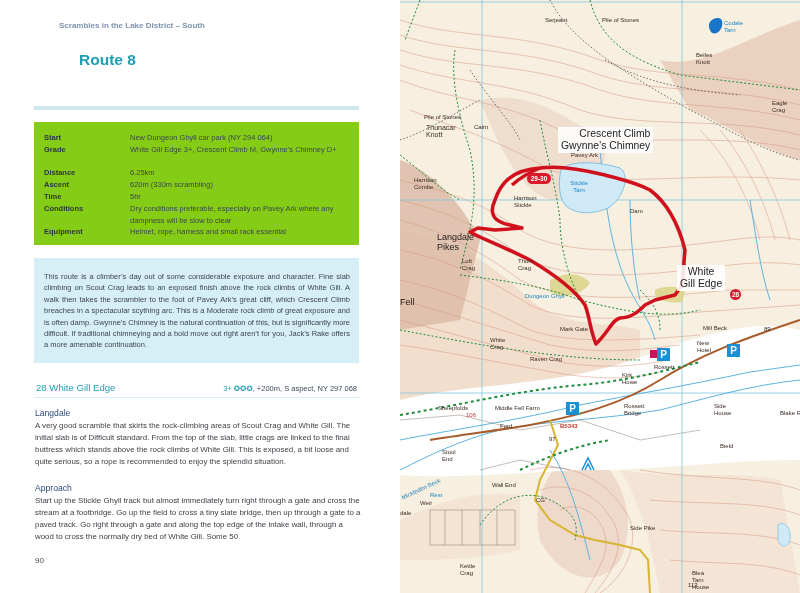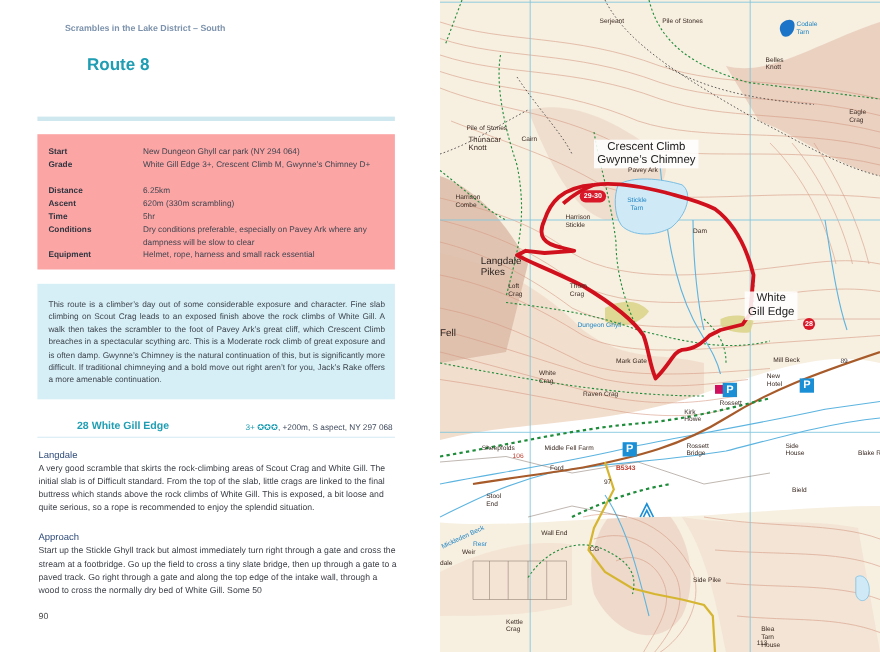--- a/index.html
+++ b/index.html
@@ -5,30 +5,30 @@
   * { box-sizing: border-box; margin: 0; padding: 0; }
   html, body { width: 800px; height: 593px; overflow: hidden; background: #ffffff; }
   body { font-family: "Liberation Sans", "DejaVu Sans", sans-serif; color: #3b3b3b; position: relative; }
 
   .page-left { position: absolute; left: 0; top: 0; width: 400px; height: 593px; background: #ffffff; }
   .running-head { position: absolute; left: 35px; top: 21px; font-size: 8px; font-weight: bold; color: #7d93ad; padding-left: 24px; }
   .route-number { position: absolute; left: 35px; top: 51px; font-size: 15.5px; font-weight: bold; color: #1f9eb3; margin-left: 44px; }
   .route-title { position: absolute; left: 35px; top: 71px; width: 330px; font-size: 11.3px; font-style: italic; color: #3f4a5c; line-height: 15.5px; }
   .title-rule { position: absolute; left: 34px; top: 106px; width: 325px; height: 4px; background: #cfe8f0; }
 
-  .info-box { position: absolute; left: 34px; top: 122px; width: 325px; height: 123px; background: #fca5a5; }
+  .info-box { position: absolute; left: 34px; top: 122px; width: 325px; height: 123px; background: #84cc16; }
   .info-row { position: absolute; left: 10px; font-size: 7.5px; line-height: 11.5px; }
   .info-label { position: absolute; left: 0; width: 85px; font-weight: bold; color: #2f3640; }
   .info-value { position: absolute; left: 86px; width: 225px; color: #3f4650; }
 
   .intro-box { position: absolute; left: 34px; top: 258px; width: 325px; height: 105px; background: #d6eef5; }
   .intro-text { position: absolute; left: 10px; top: 13px; width: 306px; font-size: 7.5px; line-height: 11.4px; color: #3f4650; text-align: justify; }
 
   .section-head { position: absolute; left: 34px; top: 382px; width: 325px; height: 16px; border-bottom: 1.5px solid #d6ebf3; }
-  .section-title { position: absolute; left: 2px; top: 0; font-size: 9.6px; font-weight: bold; color: #1f9eb3; margin-left: 34px; }
+  .section-title { position: absolute; left: 2px; top: 0; font-size: 9.6px; font-weight: normal; color: #1f9eb3; }
   .section-meta { position: absolute; right: 2px; top: 2px; font-size: 7.5px; color: #3f4a5c; }
   .section-meta .grade { color: #1f9eb3; }
 
   .sub-head { position: absolute; left: 35px; font-size: 8.6px; color: #2d4a78; }
   .body-text { position: absolute; left: 35px; width: 326px; font-size: 7.9px; line-height: 12px; color: #3b3f46; }
   .page-number { position: absolute; left: 35px; top: 556px; font-size: 8px; color: #4a4a4a; }
 
   .page-right { position: absolute; left: 400px; top: 0; width: 400px; height: 593px; background: #f6eede; overflow: hidden; }
   .page-right svg { position: absolute; left: 0; top: 0; }
   .map-label { position: absolute; font-size: 6px; color: #3a2a22; white-space: nowrap; }
@@ -204,21 +204,21 @@
     <path d="M140,168 C130,172 120,178 112,185" fill="none" stroke="#d0101c" stroke-width="3.5"></path>
 
     <path d="M285,250 L284,270 L283,290" fill="none" stroke="#d0101c" stroke-width="2.5" stroke-dasharray="2,2.5"></path>
 
     <path d="M182,470 L188,458 L194,470 M185,470 L188,464 L191,470" fill="none" stroke="#1b8fd6" stroke-width="1.5"></path>
 
     <circle cx="262" cy="355" r="5" fill="#fff" stroke="#d0101c" stroke-width="1.2"></circle>
     <rect x="250" y="350" width="8" height="8" fill="#d0105c"></rect>
   </svg>
 
-  <div class="callout" style="left:140px;top:127px;">
+  <div class="callout" style="left:158px;top:127px;text-align:right;">
     <div>Crescent Climb</div>
     <div>Gwynne’s Chimney</div>
   </div>
   <div class="callout" style="left:277px;top:265px;">
     <div>White</div>
     <div>Gill Edge</div>
   </div>
 
   <div class="marker" style="left:127px;top:173px;width:24px;">29-30</div>
   <div class="marker" style="left:330px;top:289px;width:11px;">28</div>

